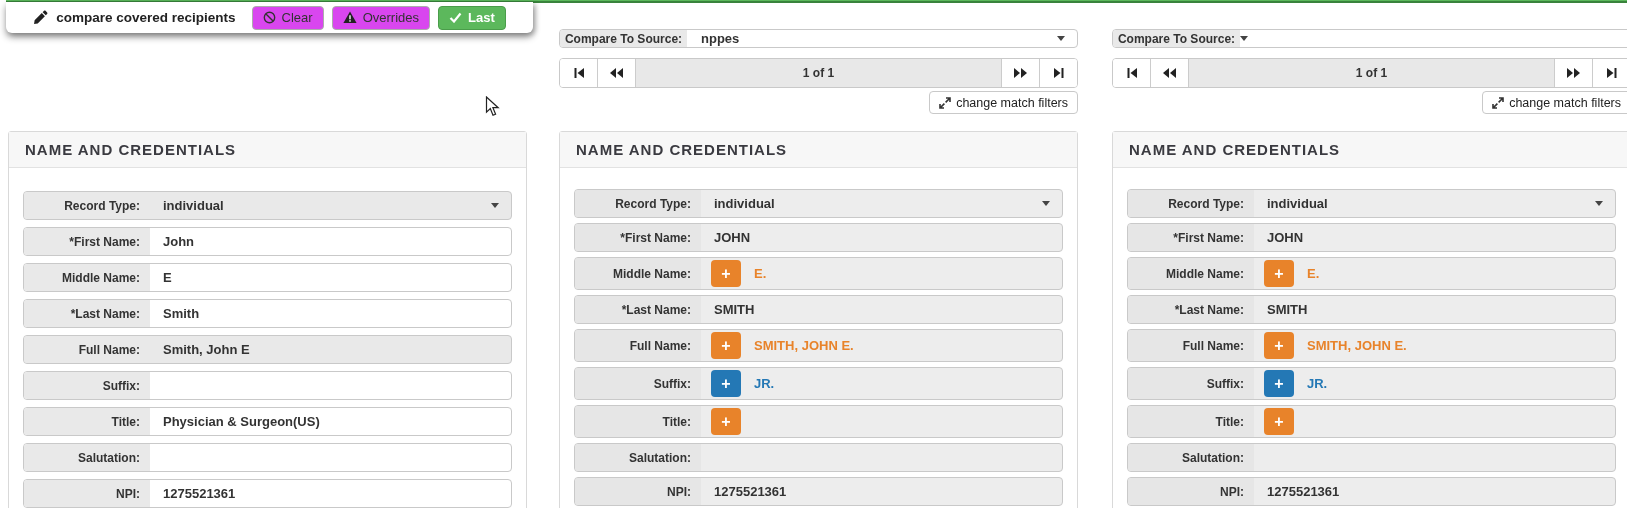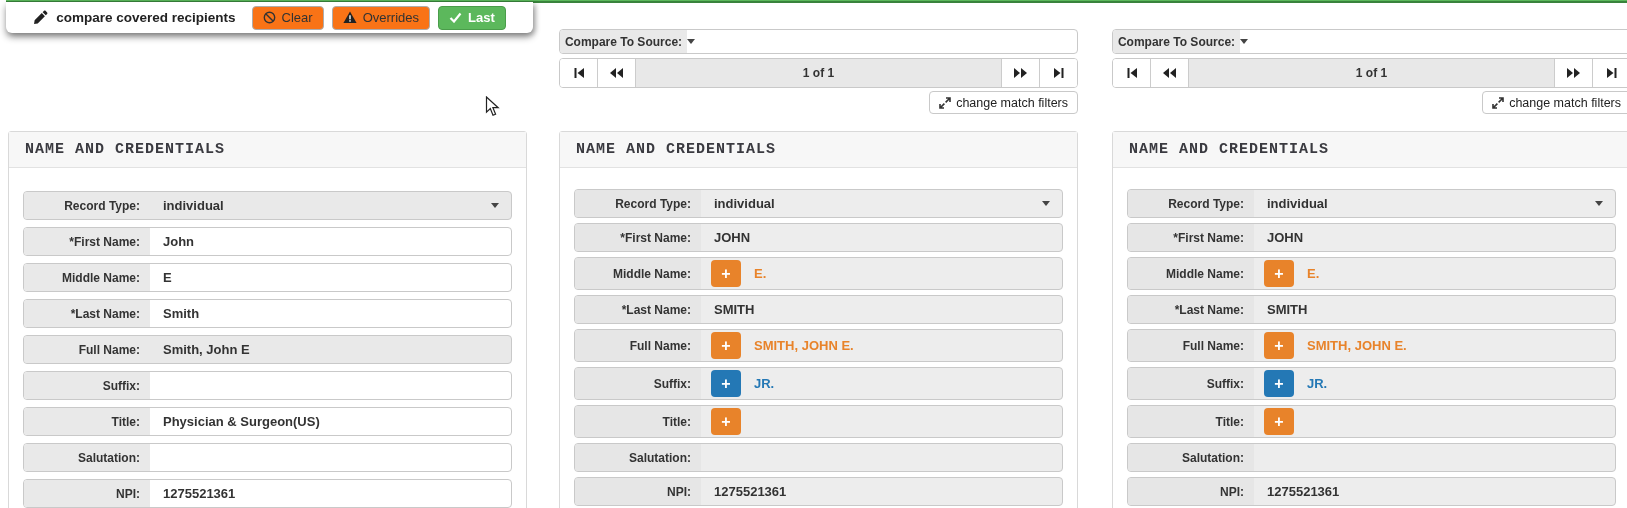--- a/index.html
+++ b/index.html
@@ -11,28 +11,28 @@
   .greenbar { position:absolute; left:6px; top:0; right:0; height:3px;
     background:var(--accent-green,#53b053); border-bottom:2px solid #39833c; z-index:1; }
   
   .toolbar { position:absolute; left:6px; top:2px; width:527px; height:31px;
     background:#fff; border-radius:0 0 6px 6px; z-index:3;
     box-shadow:0 4px 7px rgba(0,0,0,.42), 3px 2px 5px rgba(0,0,0,.18);
     display:flex; align-items:center; justify-content:center; gap:8px; }
   .tb-title { display:flex; align-items:center; gap:8px; font-weight:bold;
     font-size:13.5px; color:#222; margin-right:8px;justify-content:flex-end; }
   .tb-btn { display:inline-flex; align-items:center; gap:6px; height:24px;
-    padding:0 10px; border:1px solid #adadad; border-radius:4px; background:#f97316;
+    padding:0 10px; border:1px solid #adadad; border-radius:4px; background:#d946ef;
     font-family:inherit; font-size:13px; color:#333; cursor:pointer; }
   .tb-btn.save { background:var(--accent-green,#5cb85c); border-color:#4a9d4a;
     color:#fff; font-weight:bold; }
   
   .colwrap { position:absolute; top:0; width:519px; height:508px; }
   #col1 { left:8px; } #col2 { left:559px; } #col3 { left:1112px; }
-  .source-bar { position:absolute; top:29px; left:0; width:100%; height:25px;
+  .source-bar { position:absolute; top:29px; left:0; width:100%; height:19px;
     background:#fff; border:1px solid #c9c9c9; border-radius:4px;
     display:flex; align-items:center; overflow:hidden; cursor:pointer; }
   .source-label { width:127px; height:100%; background:#e9e9e9; flex:none;
     display:flex; align-items:center; justify-content:center;
     font-size:12px; font-weight:bold; }
   .source-value { flex:1; padding-left:14px; font-size:13px; font-weight:bold; }
   .caret { width:0; height:0; border-left:4.5px solid transparent;
     border-right:4.5px solid transparent; border-top:5px solid #444;
     margin-right:12px; flex:none; align-self:center; }
   .pager { position:absolute; top:58px; left:0; width:100%; height:30px;
@@ -45,21 +45,21 @@
     justify-content:center; font-size:12px; font-weight:bold; color:#333;text-align:right; }
   .filters-btn { position:absolute; top:91px; right:0; height:23px;
     display:inline-flex; align-items:center; gap:5px; padding:0 9px;
     background:#fff; border:1px solid #c9c9c9; border-radius:4px;
     font-family:inherit; font-size:12.5px; color:#222; cursor:pointer; }
   
   .panel { position:absolute; top:131px; left:0; width:100%; height:390px;
     background:#fff; border:1px solid #d9d9d9; border-radius:3px; }
   .panel-h { height:36px; background:#f7f7f7; border-bottom:1px solid #e2e2e2;
     display:flex; align-items:center; padding-left:16px; font-size:15px;
-    font-weight:bold; letter-spacing:1px; color:#3a3a40;font-family:Liberation Mono, monospace; }
+    font-weight:bold; letter-spacing:1px; color:#3a3a40; }
   .panel-b { padding:23px 14px 0 14px; }
   .col23 .panel-b { padding-top:21px; }
   .row { display:flex; align-items:stretch; height:29px; margin-bottom:7px;
     border:1px solid #c9c9c9; border-radius:4px; background:#fff; overflow:hidden; }
   .col23 .row { background:#ededed; margin-bottom:5px; }
   .row.ra { height:33px; }
   .row.ro { background:#e9e9e9; }
   .lbl { width:126px; flex:none; background:#e9e9e9; display:flex;
     align-items:center; justify-content:flex-end; padding-right:10px;
     font-size:12px; font-weight:bold; color:#333; }
@@ -153,20 +153,21 @@
         <span class="lbl">NPI:</span>
         <span class="val">1275521361</span>
       </div>
     </div>
   </div>
 </div>
 
 <div class="colwrap col23" id="col2">
   <div class="source-bar">
     <span class="source-label">Compare To Source:</span>
+    <span class="source-value">nppes</span>
     <span class="caret"></span>
   </div>
   <div class="pager">
     <button class="pg-btn br">
         <svg class="icon" width="14" height="14" viewBox="0 0 14 14">
           <rect x="2.5" y="2" width="2" height="10" fill="#222"></rect>
           <path d="M12 2 5.5 7 12 12z" fill="#222"></path>
         </svg>
       </button>
     <button class="pg-btn br">

